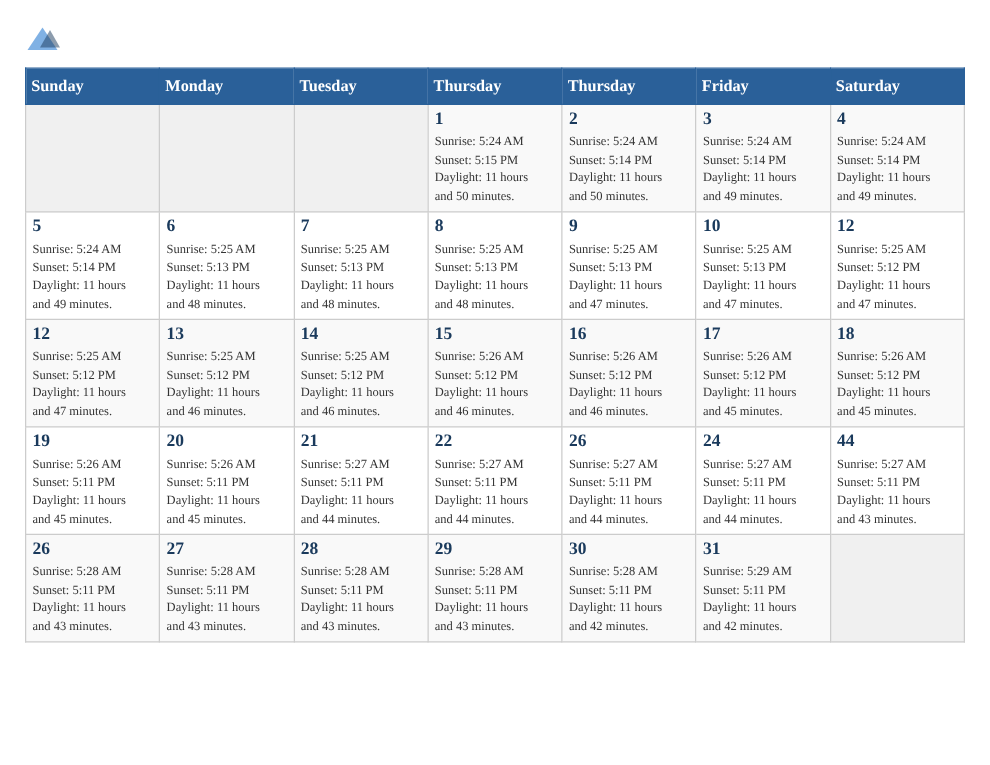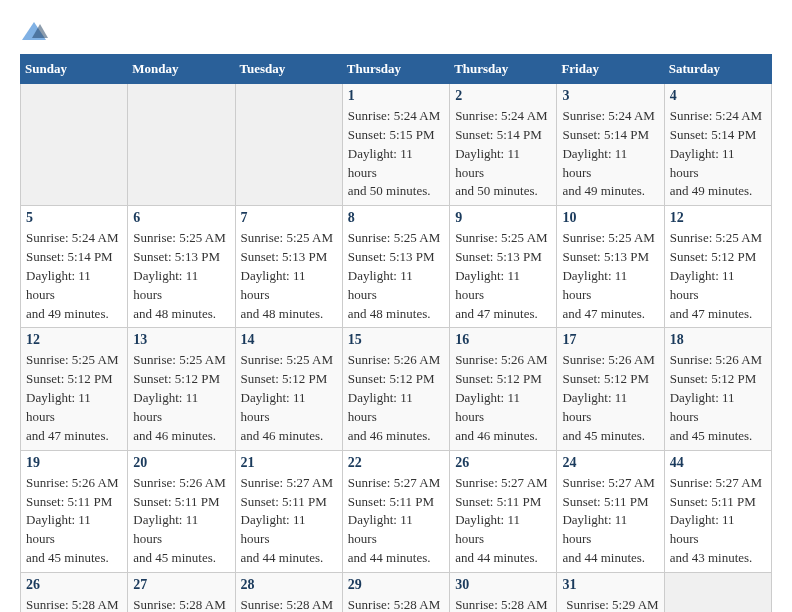--- a/index.html
+++ b/index.html
@@ -65,21 +65,21 @@
     }
     .day-number {
       font-size: 14px;
       font-weight: bold;
       color: #1a3a5c;
       display: block;
       margin-bottom: 3px;
     }
     .day-info {
       color: #333;
-      font-size: 13px;
+      font-size: 10px;
       line-height: 1.45;
     }
     .empty-cell {
       background: #f0f0f0 !important;
     }
     .logo-icon {
       width: 28px;
       height: 24px;
       display: inline-block;
       margin-right: 2px;
@@ -342,21 +342,21 @@
         </td>
         <td>
           <span class="day-number">30</span>
           <div class="day-info" style="white-space: pre-line;">Sunrise: 5:28 AM
 Sunset: 5:11 PM
 Daylight: 11 hours
 and 42 minutes.</div>
         </td>
         <td>
           <span class="day-number">31</span>
-          <div class="day-info" style="white-space: pre-line; text-align: right;">Sunrise: 5:29 AM
+          <div class="day-info" style="white-space: pre-line;">Sunrise: 5:29 AM
 Sunset: 5:11 PM
 Daylight: 11 hours
 and 42 minutes.</div>
         </td>
         <td class="empty-cell"></td>
       </tr>
     </tbody>
 </table>
 
 </body></html>

